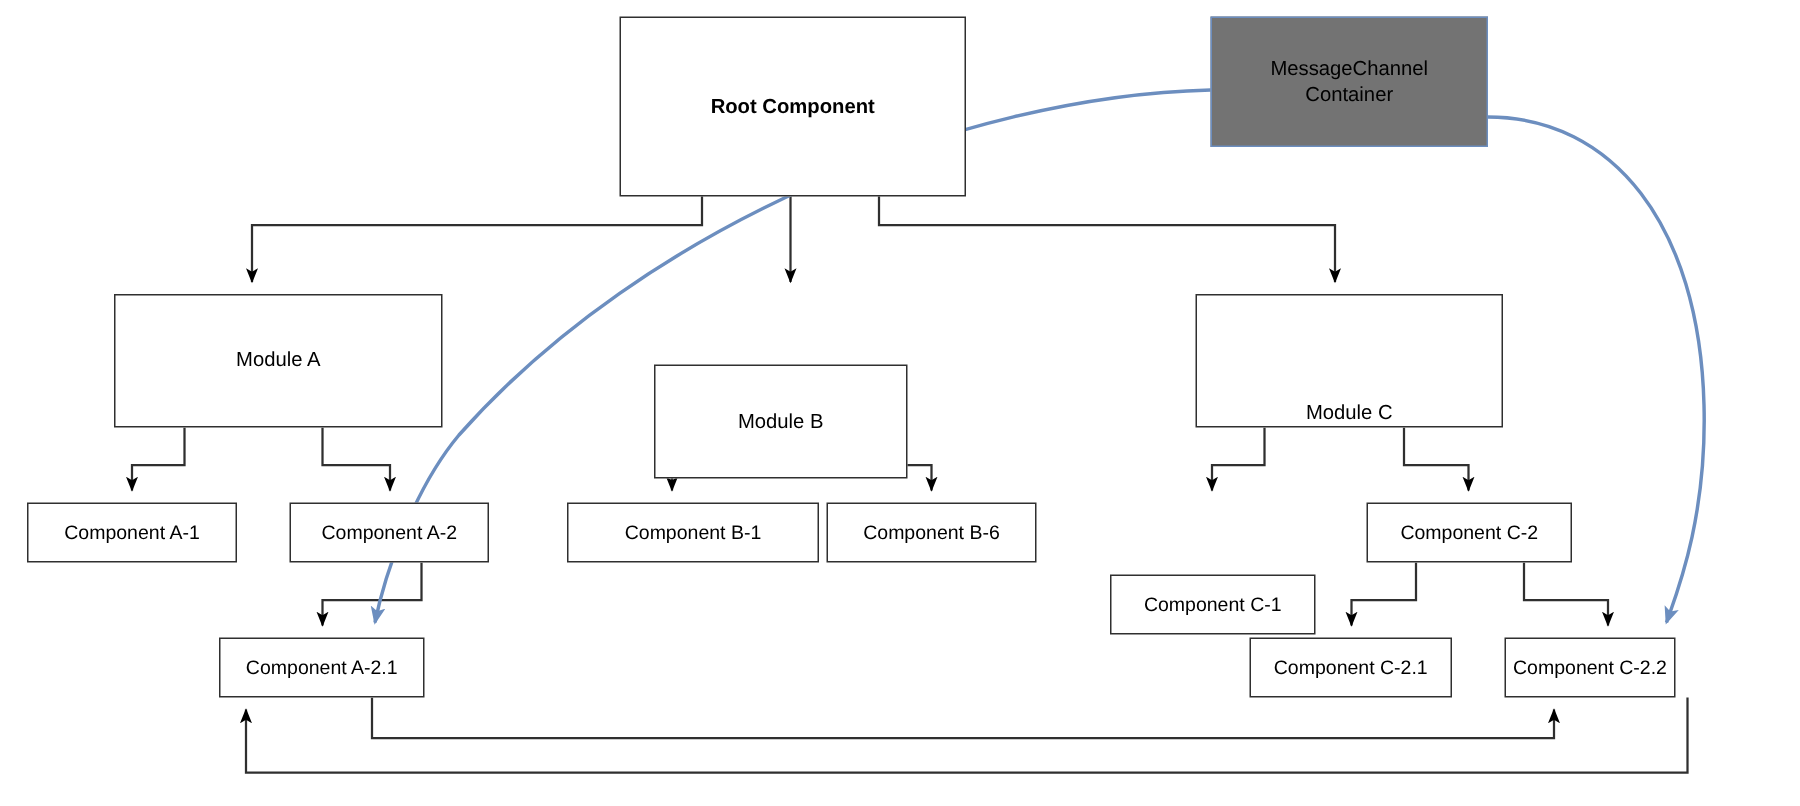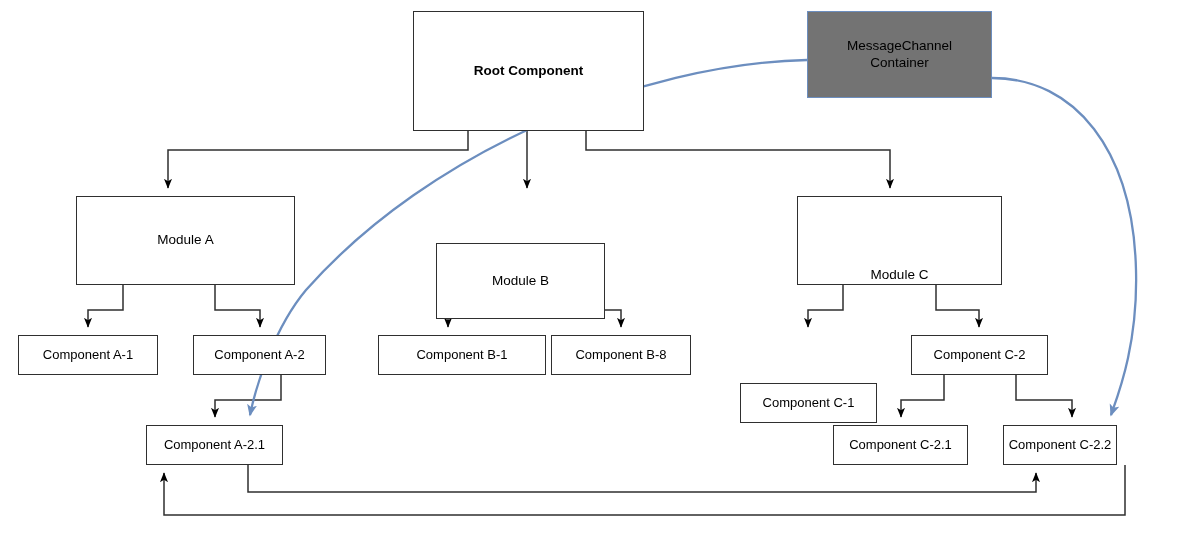--- a/index.html
+++ b/index.html
@@ -135,21 +135,21 @@
 
   <div class="node leaf comp-a2">
     <span class="node-label">Component A-2</span>
   </div>
 
   <div class="node leaf comp-b1">
     <span class="node-label">Component B-1</span>
   </div>
 
   <div class="node leaf comp-b2">
-    <span class="node-label">Component B-8</span>
+    <span class="node-label">Component B-6</span>
   </div>
 
   <div class="node leaf comp-c1">
     <span class="node-label">Component C-1</span>
   </div>
 
   <div class="node leaf comp-c2">
     <span class="node-label">Component C-2</span>
   </div>
 

